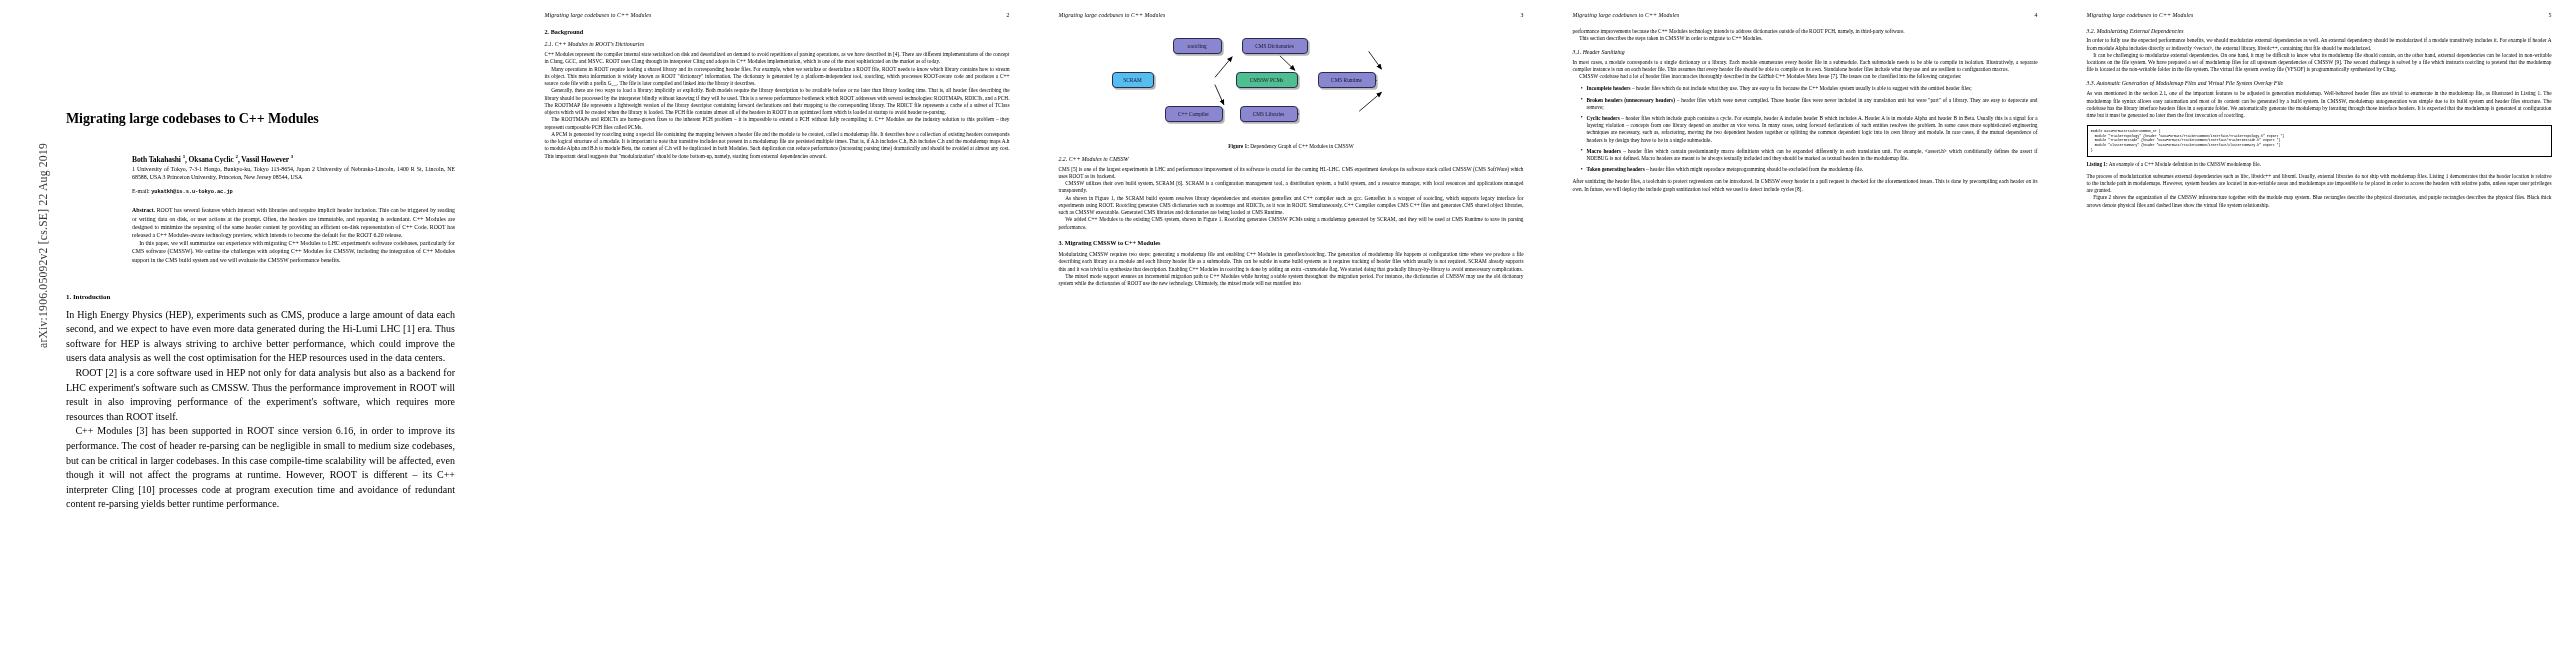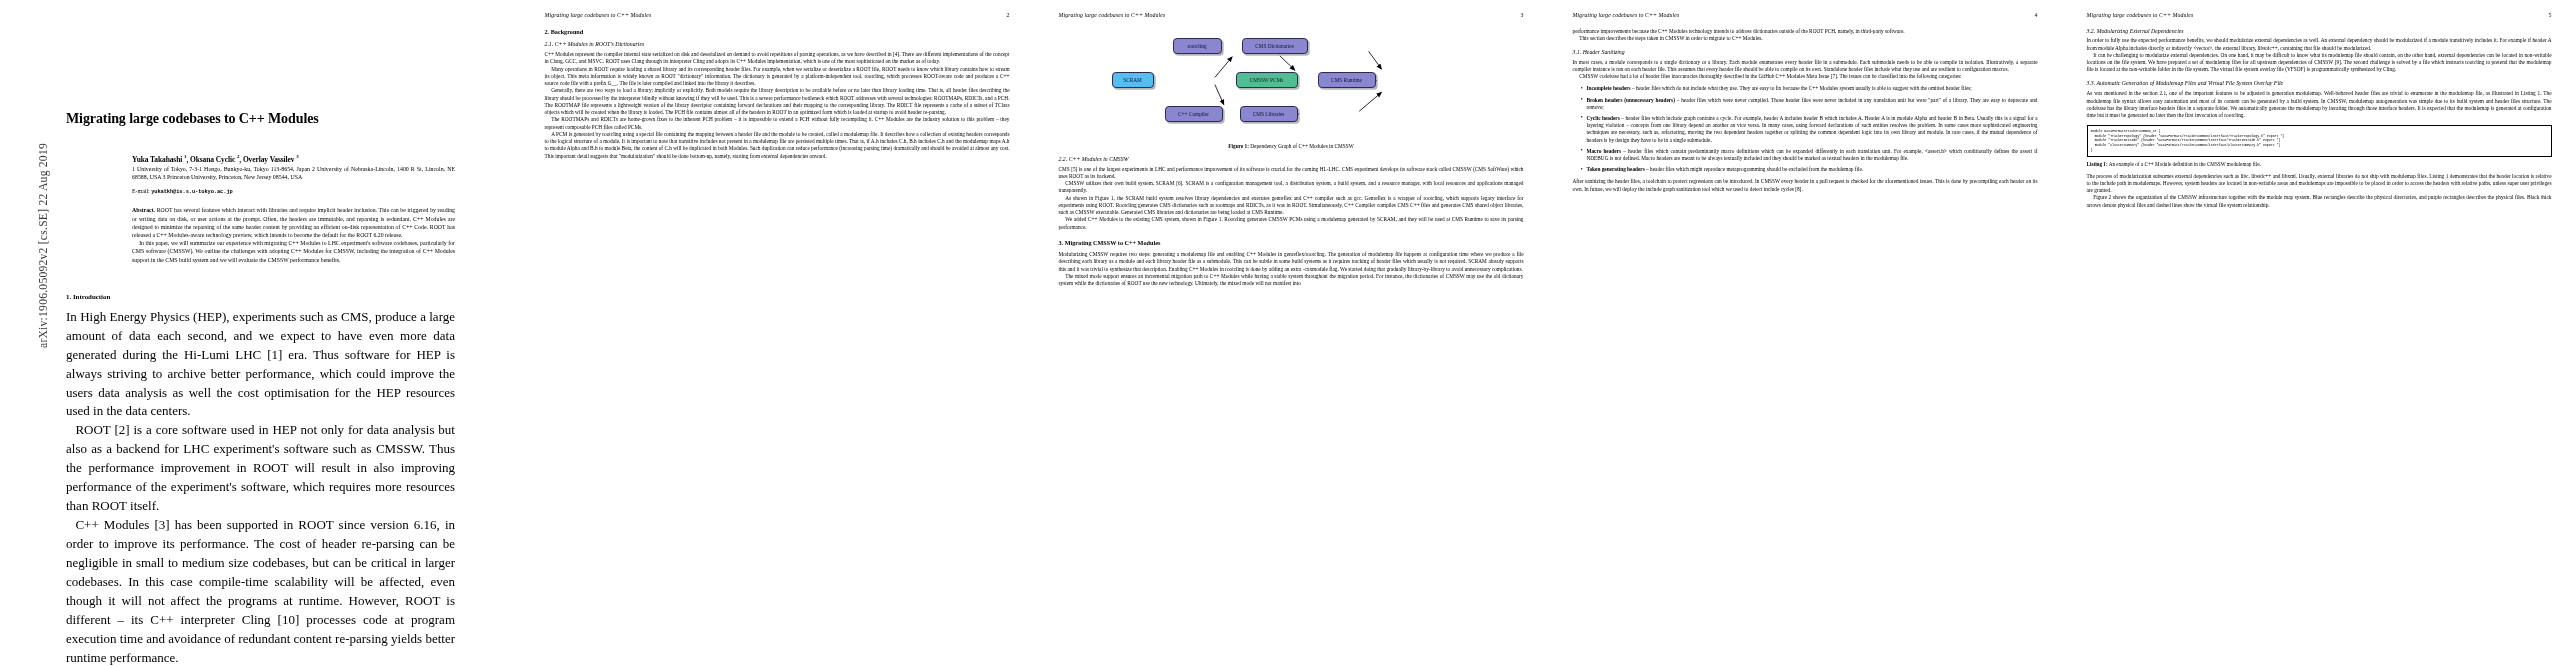--- a/index.html
+++ b/index.html
@@ -112,21 +112,21 @@
   .abstract .lead { font-weight: bold; }
   .abstract p { margin: 0; text-indent: 0; }
   .abstract p + p { text-indent: 7.2px; }
 
   .sec-h1 {
     font-size: 6.9px;
     font-weight: bold;
     margin: 29px 0 7.8px 0;
   }
   .p1-para {
-    font-size: 13px;
+    font-size: 10px;
     line-height: 1.46;
     text-align: justify;
     margin: 0;
   }
   .p1-para + .p1-para { text-indent: 9.4px; }
 
   
   .sec-head {
     font-size: 6.2px;
     font-weight: bold;
@@ -232,21 +232,21 @@
 <div class="spread">
 
   <div class="page page-1">
     <div class="arxiv-stamp">arXiv:1906.05092v2  [cs.SE]  22 Aug 2019</div>
 
     <div class="p1-body">
       <h1 class="doc-title">Migrating large codebases to C++ Modules</h1>
 
       <div class="authors-block">
         <p class="author-line">
-          <span>Yuka Takahashi </span><sup>1</sup><span>, Oksana Cyclic </span><sup>2</sup><span>, Overlay Vassilev </span><sup>3</sup>
+          <span>Both Takahashi </span><sup>1</sup><span>, Oksana Cyclic </span><sup>2</sup><span>, Vassil However </span><sup>3</sup>
         </p>
         <p class="affil">1 University of Tokyo, 7-3-1 Hongo, Bunkyo-ku, Tokyo 113-8654, Japan 2 University of Nebraska-Lincoln, 1400 R St, Lincoln, NE 68588, USA 3 Princeton University, Princeton, New Jersey 08544, USA</p>
         <p class="email">
           <span>E-mail:</span>
           <span class="mono">yukatkh@is.s.u-tokyo.ac.jp</span>
         </p>
 
         <div class="abstract">
           <p><span class="lead">Abstract.</span><span> ROOT has several features which interact with libraries and require implicit header inclusion. This can be triggered by reading or writing data on disk, or user actions at the prompt. Often, the headers are immutable, and reparsing is redundant. C++ Modules are designed to minimize the reparsing of the same header content by providing an efficient on-disk representation of C++ Code. ROOT has released a C++ Modules-aware technology preview, which intends to become the default for the ROOT 6.20 release.</span></p>
           <p>In this paper, we will summarize our experience with migrating C++ Modules to LHC experiment's software codebases, particularly for CMS software (CMSSW). We outline the challenges with adopting C++ Modules for CMSSW, including the integration of C++ Modules support in the CMS build system and we will evaluate the CMSSW performance benefits.</p>

